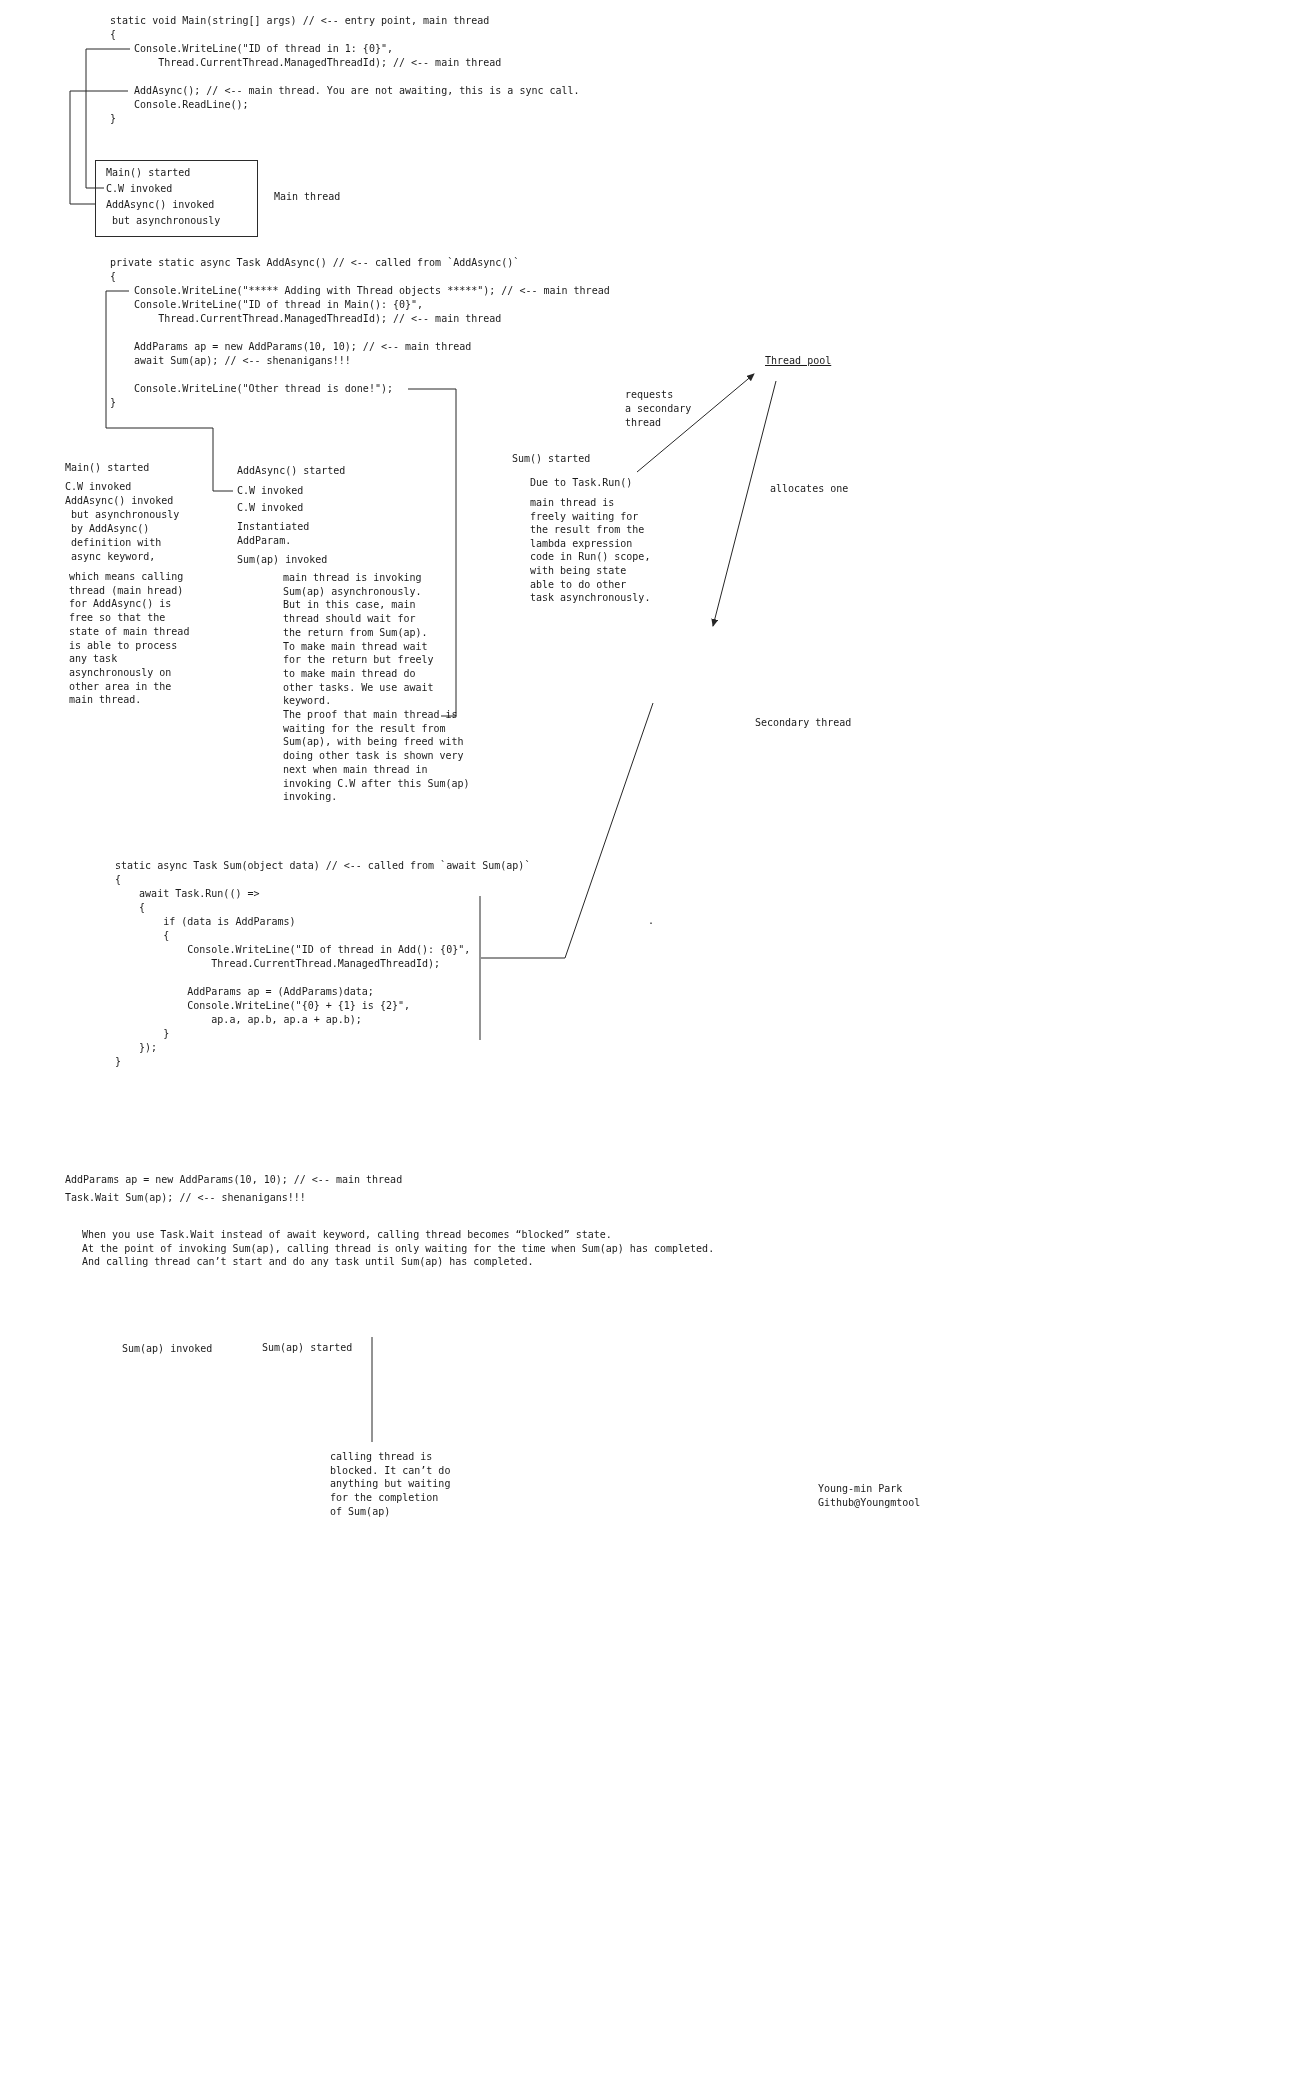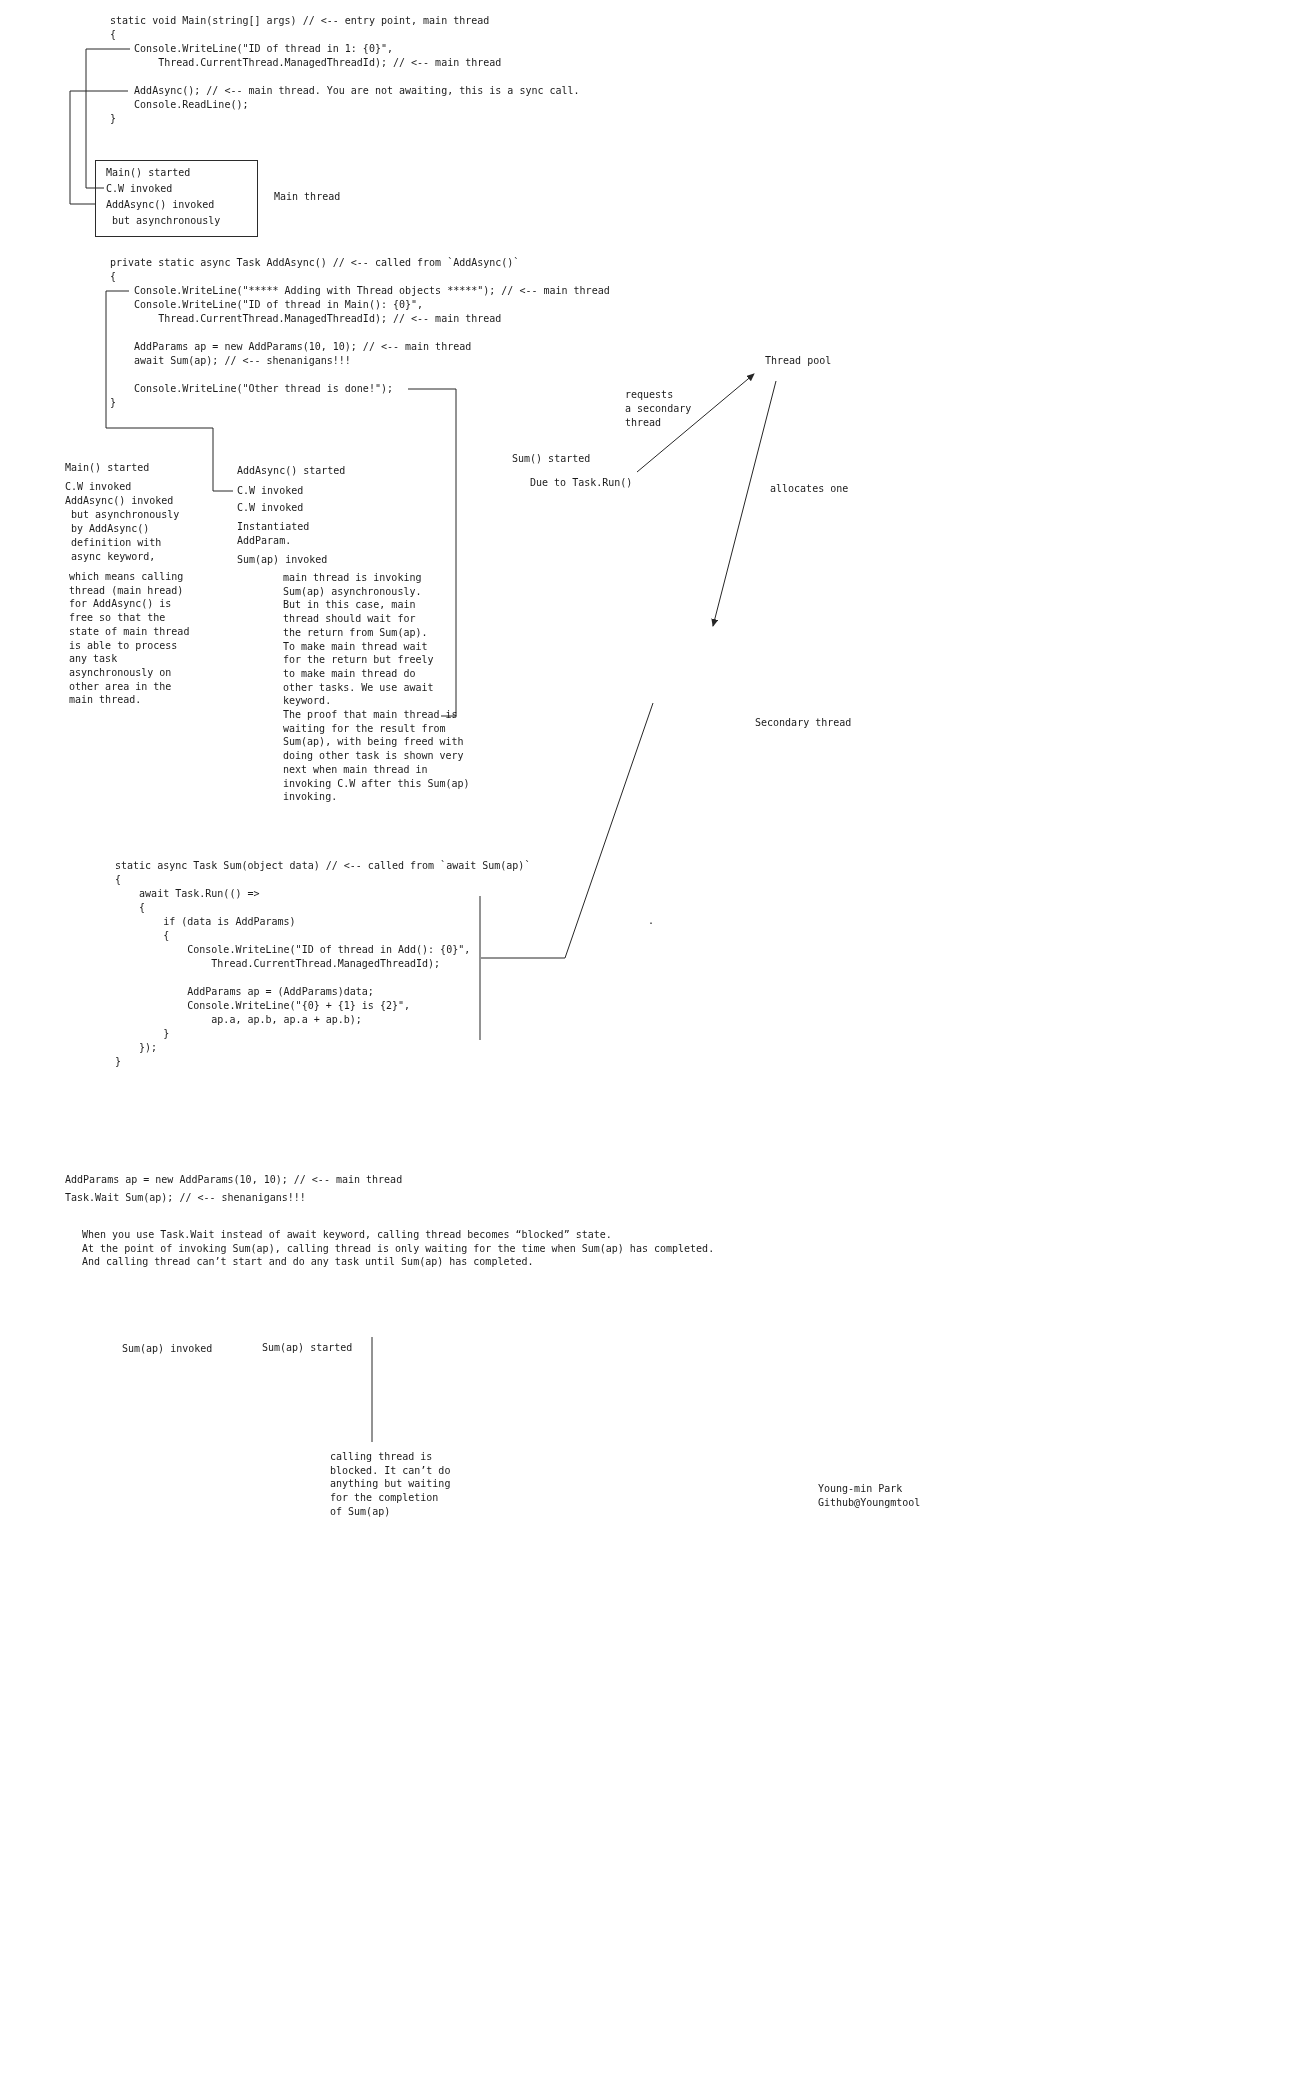--- a/index.html
+++ b/index.html
@@ -68,28 +68,36 @@
     Console.WriteLine("***** Adding with Thread objects *****"); // &lt;-- main thread
     Console.WriteLine("ID of thread in Main(): {0}",
         Thread.CurrentThread.ManagedThreadId); // &lt;-- main thread
 
     AddParams ap = new AddParams(10, 10); // &lt;-- main thread
     await Sum(ap); // &lt;-- shenanigans!!!
 
     Console.WriteLine("Other thread is done!");
 }</pre>
 
-  <pre class="t" style="left:765px; top:354px;">Thread pool</pre>
+  <pre class="t" style="left:765px; top:354px;text-decoration:underline;">Thread pool</pre>
   <pre class="t" style="left:625px; top:388px;">requests
 a secondary
 thread</pre>
   <pre class="t" style="left:770px; top:482px;">allocates one</pre>
 
   <pre class="t" style="left:512px; top:452px;">Sum() started</pre>
   <pre class="t" style="left:530px; top:476px;">Due to Task.Run()</pre>
+  <pre class="t lh136" style="left:530px; top:496px;">main thread is
+freely waiting for
+the result from the
+lambda expression
+code in Run() scope,
+with being state
+able to do other
+task asynchronously.</pre>
 
   <pre class="t" style="left:65px; top:461px;">Main() started</pre>
   <pre class="t" style="left:65px; top:480px;">C.W invoked
 AddAsync() invoked
  but asynchronously
  by AddAsync()
  definition with
  async keyword,</pre>
   <pre class="t lh137" style="left:69px; top:570px;">which means calling
 thread (main hread)

